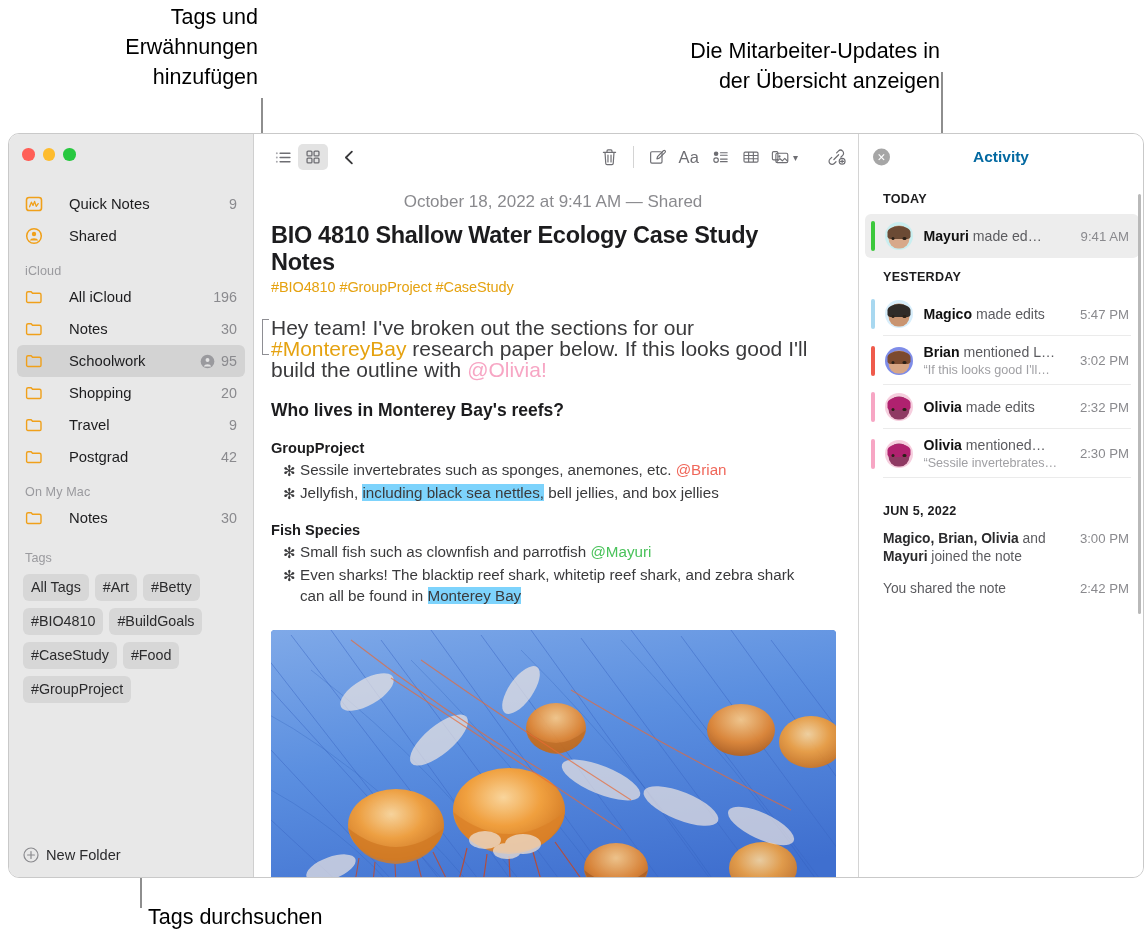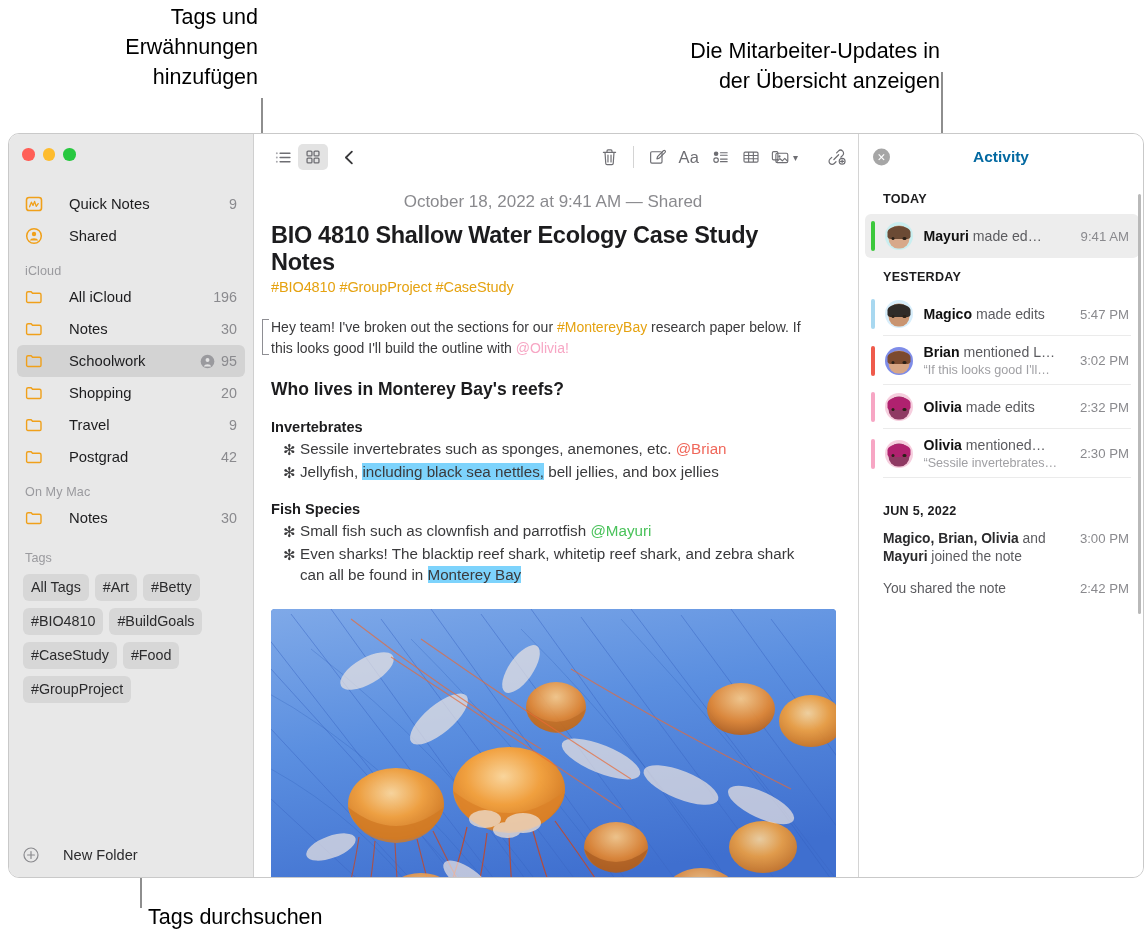--- a/index.html
+++ b/index.html
@@ -96,21 +96,21 @@
     border-radius: 6px;
     font-size: 14.3px;
     padding: 5px 8px 6px 8px;
     line-height: 16px;
     white-space: nowrap;
   }
 
   #new-folder {
     height: 44px;
     display: flex; align-items: center;
-    gap: 24px;
+    gap: 7px;
     padding-left: 14px;
     font-size: 14.6px;
     color: #2b2b2d;
     flex: 0 0 44px;
   }
 
   
   #note-pane {
     flex: 1 1 auto;
     position: relative;
@@ -165,21 +165,21 @@
 
   .para-wrap { position: relative; margin-top: 22px; }
   .change-bracket {
     position: absolute;
     left: -9px; top: 2px;
     width: 7px; height: 36px;
     border: 1.6px solid #8e8e93;
     border-right: none;
   }
   .para {
-    font-size: 14px;
+    font-size: 21px;
     line-height: 21px;
     color: #3a3a3c;
   }
   .h2 {
     font-size: 17.5px; font-weight: bold;
     color: #1c1c1e;
     margin-top: 20px;
   }
   .h3 {
     font-size: 14.6px; font-weight: bold;
@@ -582,21 +582,21 @@
 
           <div class="para-wrap">
             <div class="change-bracket"></div>
             <div class="para">
               <span>Hey team! I've broken out the sections for our </span><span class="hash">#MontereyBay</span><span> research paper below. If this looks good I'll build the outline with </span><span class="mention-pink">@Olivia!</span>
             </div>
           </div>
 
           <div class="h2">Who lives in Monterey Bay's reefs?</div>
 
-          <div class="h3">Invertebrates</div>
+          <div class="h3">GroupProject</div>
           <ul class="bullets">
             <li>
               <span class="star">✻</span><span>Sessile invertebrates such as sponges, anemones, etc. </span><span class="mention-red">@Brian</span>
             </li>
             <li>
               <span class="star">✻</span><span>Jellyfish, </span><span class="hl">including black sea nettles,</span><span> bell jellies, and box jellies</span>
             </li>
           </ul>
 
           <div class="h3">Fish Species</div>

